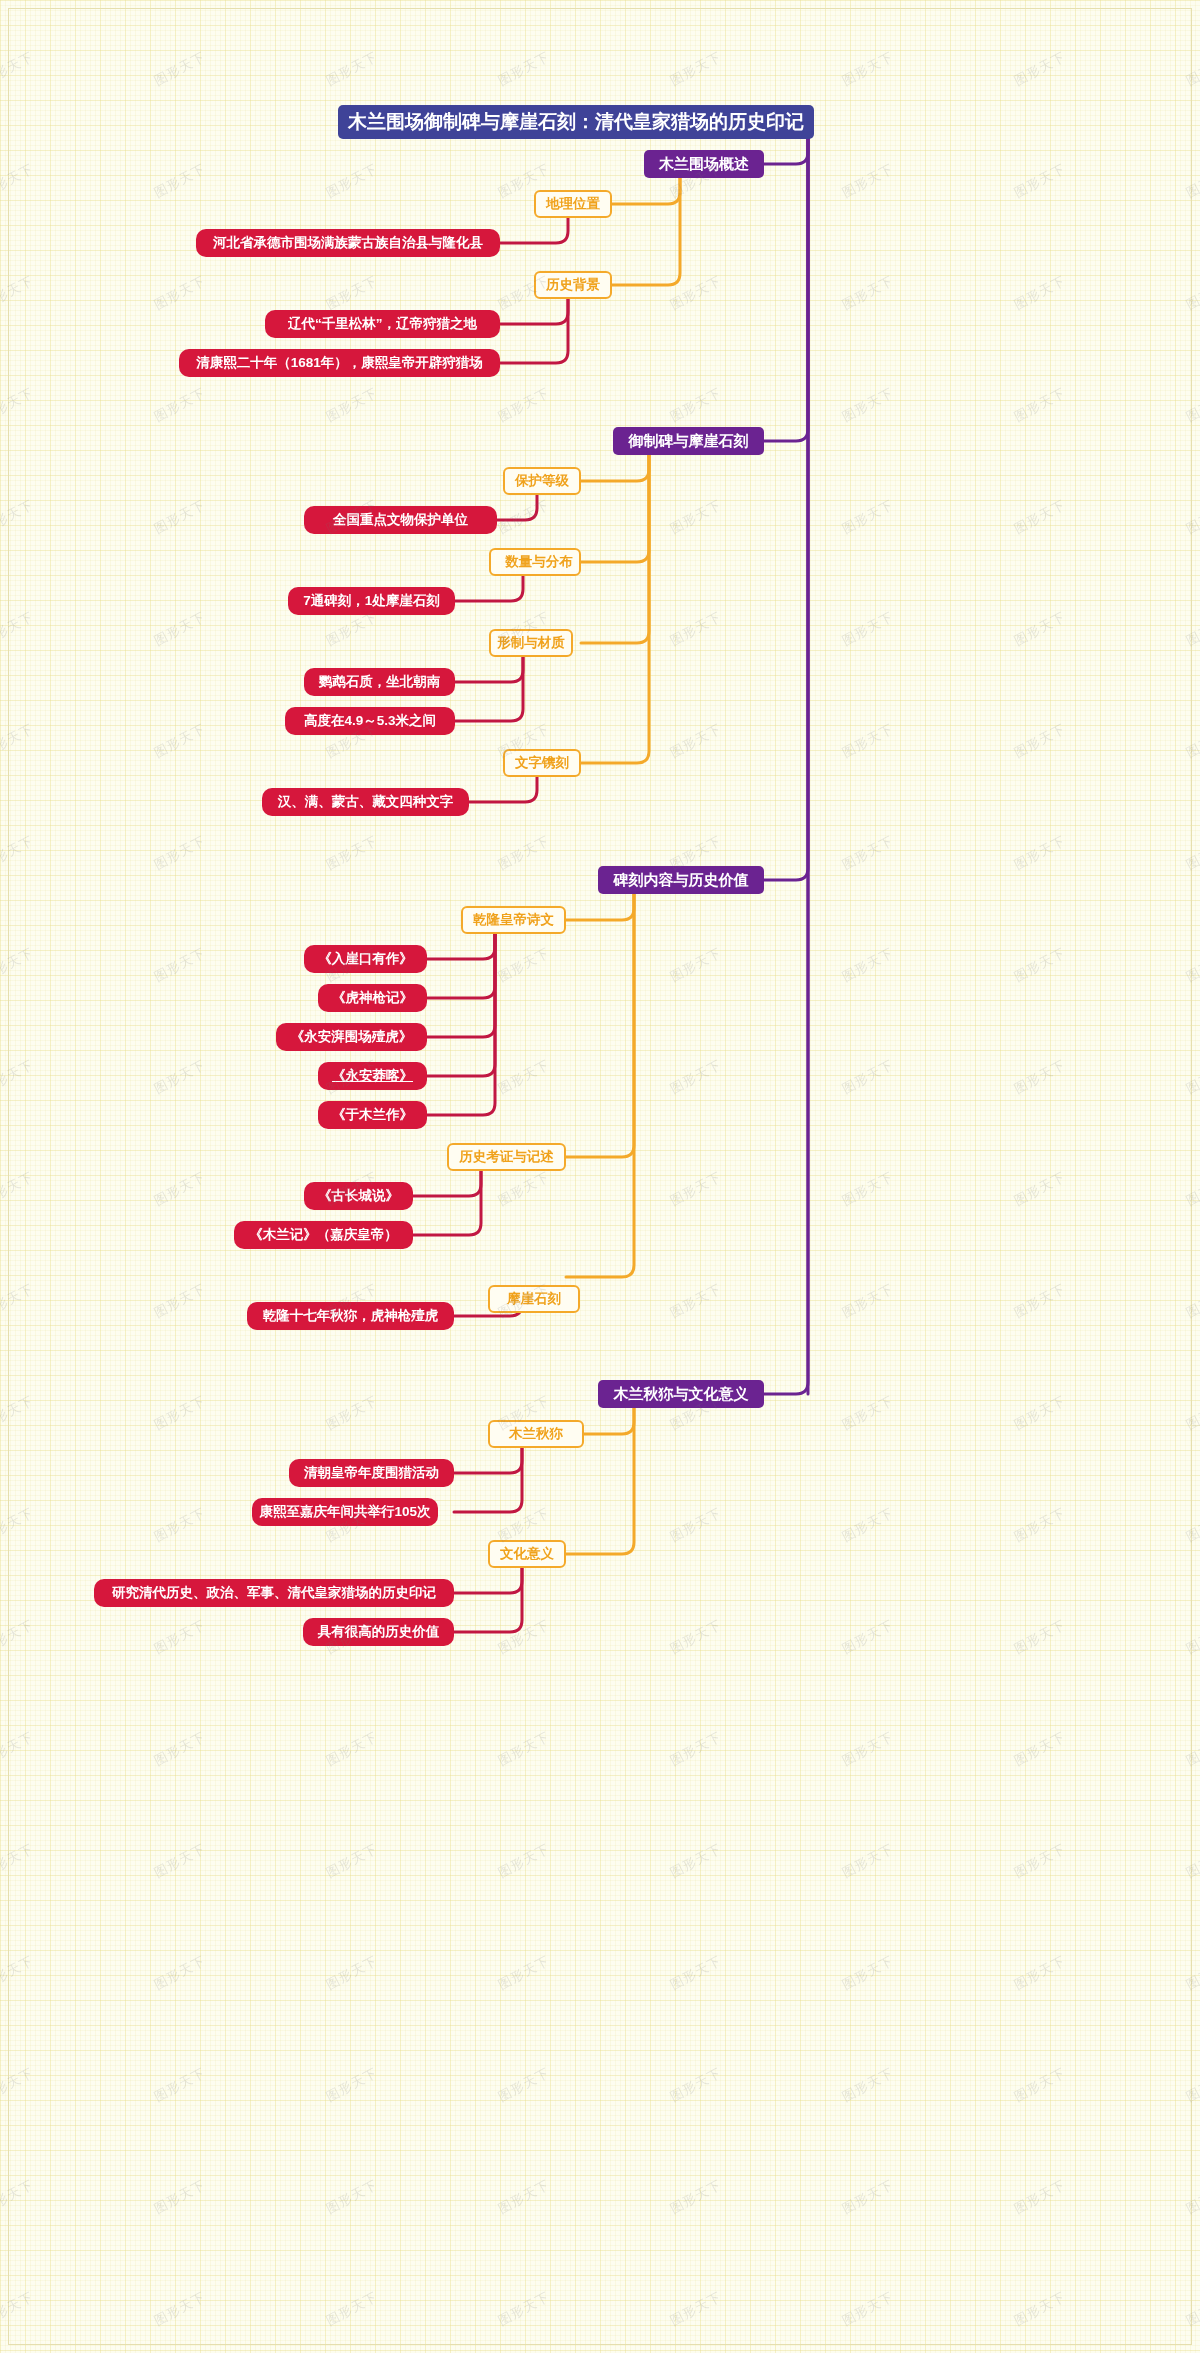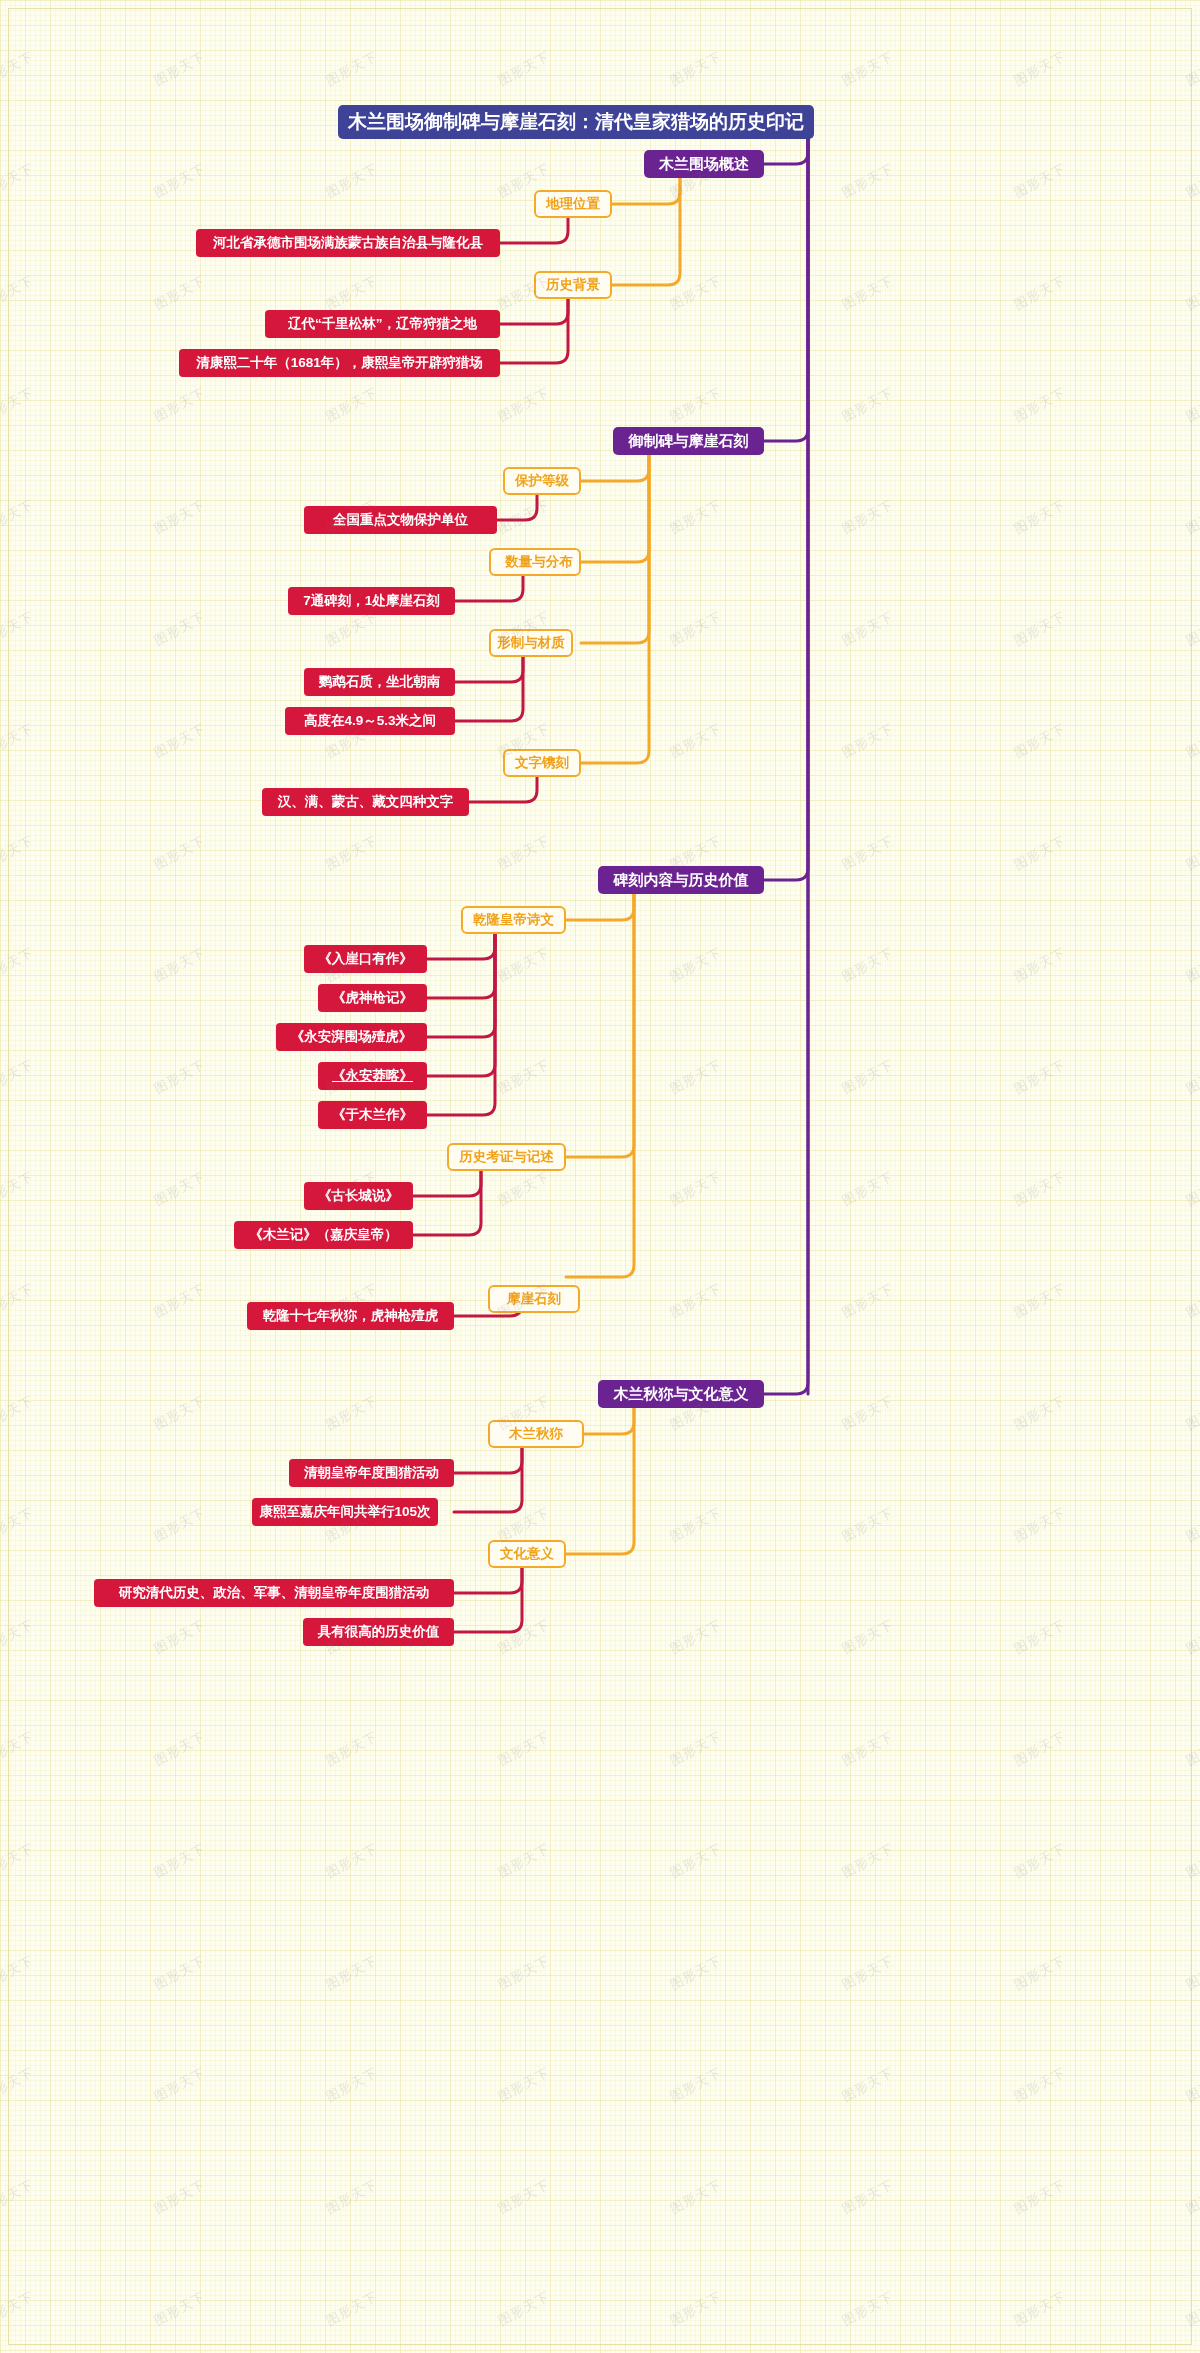--- a/index.html
+++ b/index.html
@@ -74,21 +74,21 @@
     border:2px solid #f4a92a;
     border-radius:6px;
     font-size:13.5px;
     font-weight:bold;
     padding:0 9px;
     height:28px;
   }
   .lvl3{
     background:#d6173c;
     color:#ffffff;
-    border-radius:4px;
+    border-radius:10px;
     font-size:13.5px;
     font-weight:bold;
     padding:0 11px;
     height:28px;
   }
 </style>
 </head>
 <body>
 
 <div id="bg-grid"></div>
@@ -177,21 +177,21 @@
 <div class="node lvl2" style="left: 488px; top: 1263px; width: 92px; margin-top: 22px;">摩崖石刻</div>
 <div class="node lvl3" style="left: 247px; top: 1302px; width: 207px;">乾隆十七年秋狝，虎神枪殪虎</div>
 
 <div class="node lvl1" style="left: 598px; top: 1380px; width: 166px;">木兰秋狝与文化意义</div>
 
 <div class="node lvl2" style="left: 488px; top: 1420px; width: 96px;">木兰秋狝</div>
 <div class="node lvl3" style="left: 289px; top: 1459px; width: 165px;">清朝皇帝年度围猎活动</div>
 <div class="node lvl3" style="left: 252px; top: 1498px; width: 186px;">康熙至嘉庆年间共举行105次</div>
 
 <div class="node lvl2" style="left: 488px; top: 1540px; width: 78px;">文化意义</div>
-<div class="node lvl3" style="left: 94px; top: 1579px; width: 360px;">研究清代历史、政治、军事、清朝皇帝年度围猎活动</div>
+<div class="node lvl3" style="left: 94px; top: 1579px; width: 360px;">研究清代历史、政治、军事、清代皇家猎场的历史印记</div>
 <div class="node lvl3" style="left: 303px; top: 1618px; width: 151px;">具有很高的历史价值</div>
 
 <div id="wm-layer">
     <div class="wm" style="left: -20px; top: 60px;">图形天下</div>
     <div class="wm" style="left: 152px; top: 60px;">图形天下</div>
     <div class="wm" style="left: 324px; top: 60px;">图形天下</div>
     <div class="wm" style="left: 496px; top: 60px;">图形天下</div>
     <div class="wm" style="left: 668px; top: 60px;">图形天下</div>
     <div class="wm" style="left: 840px; top: 60px;">图形天下</div>
     <div class="wm" style="left: 1012px; top: 60px;">图形天下</div>

